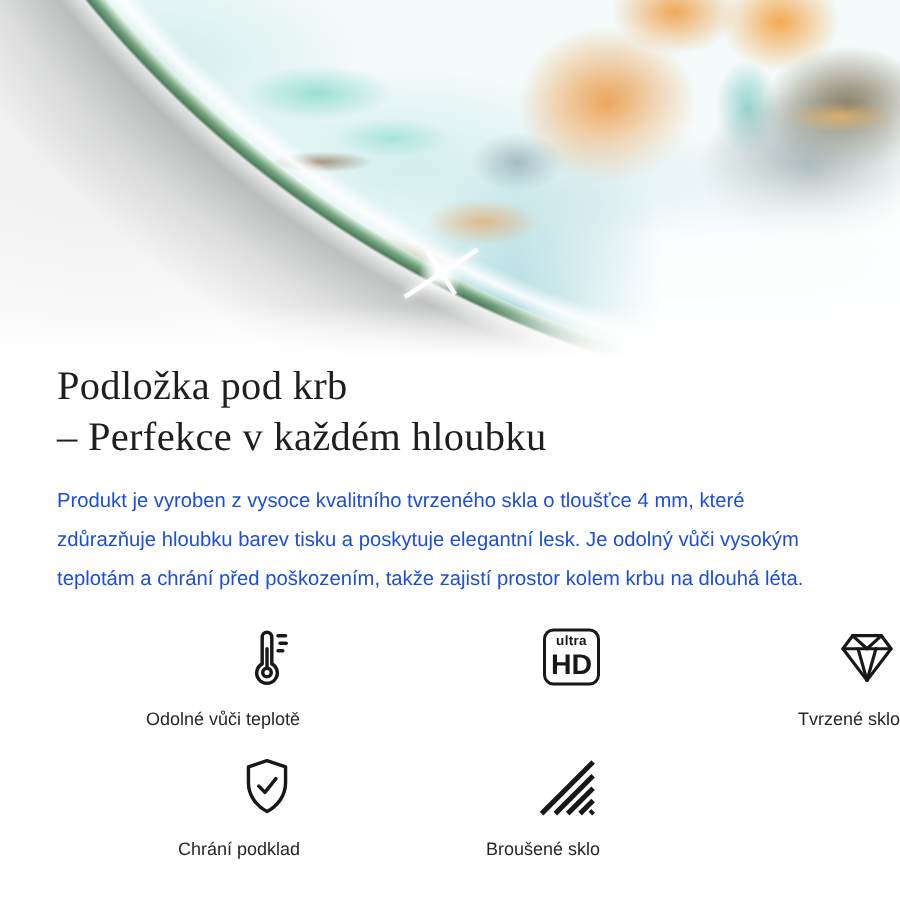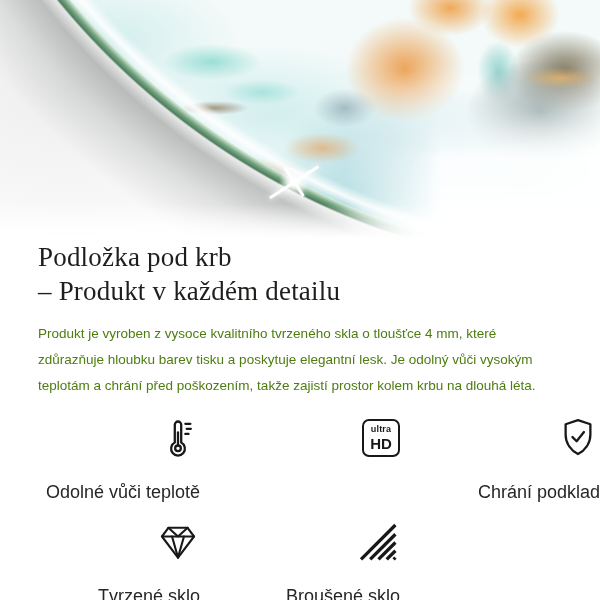--- a/index.html
+++ b/index.html
@@ -92,60 +92,60 @@
   }
 
   
   .content { padding:0 38px; }
   h1.title {
     font-family:"Liberation Serif", serif; font-weight:400;
     font-size:27px; line-height:34px; color:#1f1e1c;
     margin:2px 0 13px; letter-spacing:0.2px;
   }
   p.desc {
-    font-size:13.5px; line-height:26px; color:#4d7c0f;
+    font-size:13.5px; line-height:26px; color:#1d4ed8;
     margin:0; max-width:540px;
   }
 
   
   .features {
     margin-top:16px; width:600px;
     display:grid; grid-template-columns:repeat(3,1fr); row-gap:16px;
   }
   .feature { display:flex; flex-direction:column; align-items:flex-end; }
   .icon-wrap { height:46px; display:flex; align-items:center; justify-content:center; }
-  .feature-label { margin-top:21px; font-size:18px; color:#262626; }
+  .feature-label { margin-top:11px; font-size:12px; color:#262626; }
   .icon-svg { display:block; }
 
   .uhd {
     width:38px; height:38px; border:2.5px solid #181818; border-radius:7px;
     display:flex; flex-direction:column; align-items:center; justify-content:center;
     color:#181818; line-height:1;
   }
   .uhd-top { font-size:9px; font-weight:700; letter-spacing:0.2px; }
-  .uhd-bottom { font-size:15px; font-weight:800; margin-top:1.5px; }
+  .uhd-bottom { font-size:19px; font-weight:800; margin-top:1.5px; }
 </style>
 </head>
 <body>
 
 <div class="page">
 
   <div class="hero">
     <div class="hero-shadow"></div>
     <div class="hero-rim"></div>
     <div class="hero-art"></div>
     <div class="sparkle"></div>
     <div class="fade-right"></div>
     <div class="fade-bottom"></div>
   </div>
 
   <div class="content">
     <h1 class="title">
       <span>Podložka pod krb</span><br>
-      <span>– Produkt v každém detailu</span>
+      <span>– Perfekce v každém hloubku</span>
     </h1>
     <p class="desc">Produkt je vyroben z vysoce kvalitního tvrzeného skla o tloušťce 4 mm, které zdůrazňuje hloubku barev tisku a poskytuje elegantní lesk. Je odolný vůči vysokým teplotám a chrání před poškozením, takže zajistí prostor kolem krbu na dlouhá léta.</p>
   </div>
 
   <div class="features">
 
     <div class="feature">
       <div class="icon-wrap">
         <svg class="icon-svg" width="44" height="44" viewBox="0 0 48 48" fill="none" stroke="#181818" stroke-width="2.5" stroke-linecap="round" stroke-linejoin="round">
           <path d="M20.5 29 L20.5 9.5 A3.5 3.5 0 0 1 27.5 9.5 L27.5 29 A7.5 7.5 0 1 1 20.5 29 Z"></path>
@@ -163,43 +163,43 @@
       <div class="icon-wrap">
         <div class="uhd">
           <span class="uhd-top">ultra</span>
           <span class="uhd-bottom">HD</span>
         </div>
       </div>
     </div>
 
     <div class="feature">
       <div class="icon-wrap">
-        <svg class="icon-svg" width="44" height="44" viewBox="0 0 48 48" fill="none" stroke="#181818" stroke-width="2.5" stroke-linecap="round" stroke-linejoin="round">
-          <path d="M24 4.5 L37.5 9 V20.5 C37.5 30 31.5 37.6 24 41.5 C16.5 37.6 10.5 30 10.5 20.5 V9 Z"></path>
-          <path d="M18 23 L22.5 27.5 L30.5 17.5"></path>
-        </svg>
-      </div>
-      <span class="feature-label">Chrání podklad</span>
-    </div>
-
-    <div class="feature">
-      <div class="icon-wrap">
         <svg class="icon-svg" width="44" height="44" viewBox="0 0 48 48" fill="none" stroke="#181818" stroke-width="2.3" stroke-linecap="round" stroke-linejoin="round">
           <path d="M13.5 8.5 H34.5 L41.5 18 L24 41 L6.5 18 Z"></path>
           <line x1="6.5" y1="18" x2="41.5" y2="18"></line>
           <path d="M13.5 8.5 L24 18 L34.5 8.5"></path>
           <line x1="17.5" y1="18" x2="24" y2="41"></line>
           <line x1="30.5" y1="18" x2="24" y2="41"></line>
         </svg>
       </div>
       <span class="feature-label">Tvrzené sklo</span>
     </div>
 
     <div class="feature">
       <div class="icon-wrap">
+        <svg class="icon-svg" width="44" height="44" viewBox="0 0 48 48" fill="none" stroke="#181818" stroke-width="2.5" stroke-linecap="round" stroke-linejoin="round">
+          <path d="M24 4.5 L37.5 9 V20.5 C37.5 30 31.5 37.6 24 41.5 C16.5 37.6 10.5 30 10.5 20.5 V9 Z"></path>
+          <path d="M18 23 L22.5 27.5 L30.5 17.5"></path>
+        </svg>
+      </div>
+      <span class="feature-label">Chrání podklad</span>
+    </div>
+
+    <div class="feature">
+      <div class="icon-wrap">
         <svg class="icon-svg" width="44" height="44" viewBox="0 0 48 48" fill="none" stroke="#181818" stroke-width="3.6" stroke-linecap="butt">
           <path d="M5.5 43 L43 5.5"></path>
           <path d="M15.5 43 L43 15.5"></path>
           <path d="M24.5 43 L43 24.5"></path>
           <path d="M33.5 43 L43 33.5"></path>
           <path d="M41 43 L43 41"></path>
         </svg>
       </div>
       <span class="feature-label">Broušené sklo</span>
     </div>

